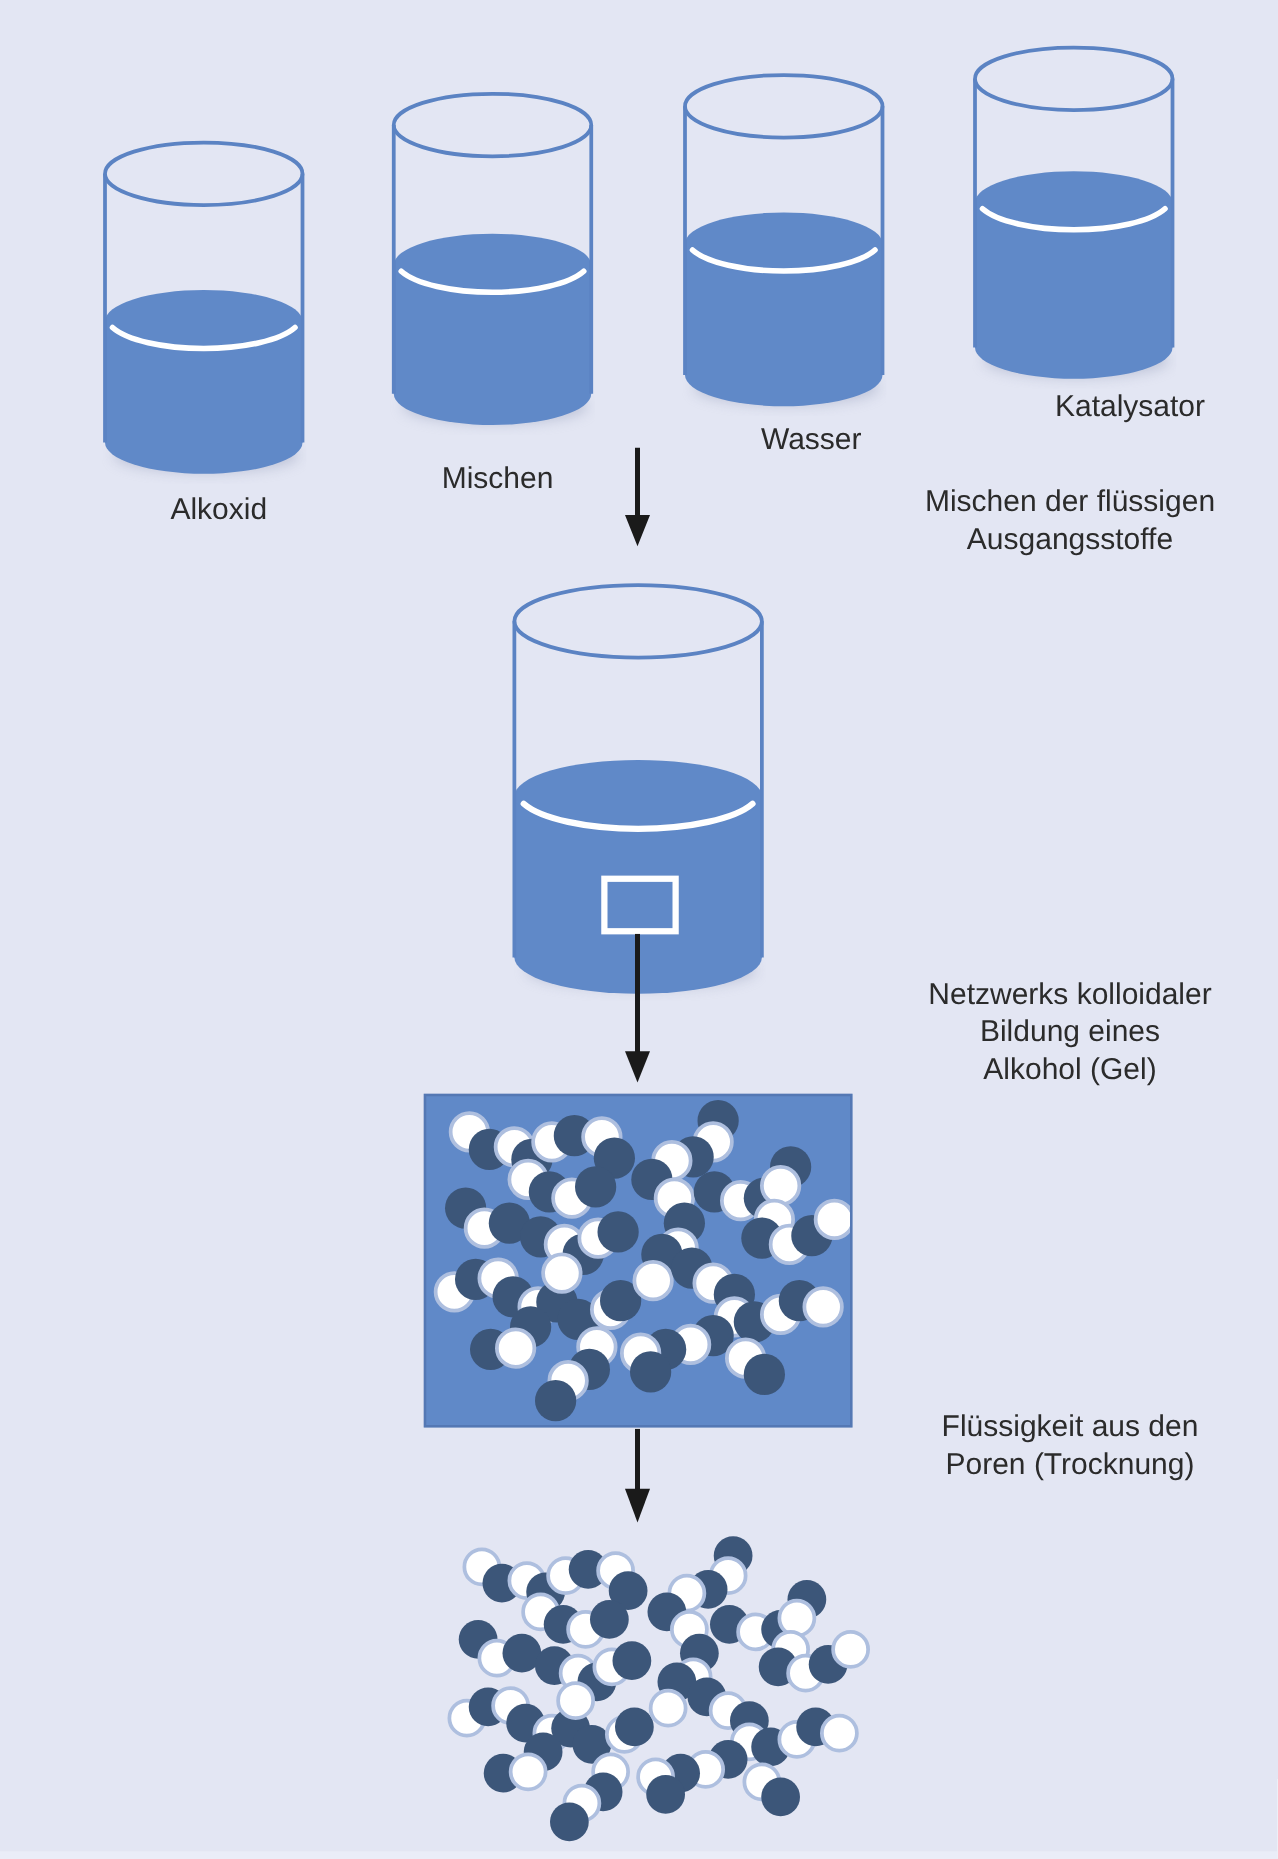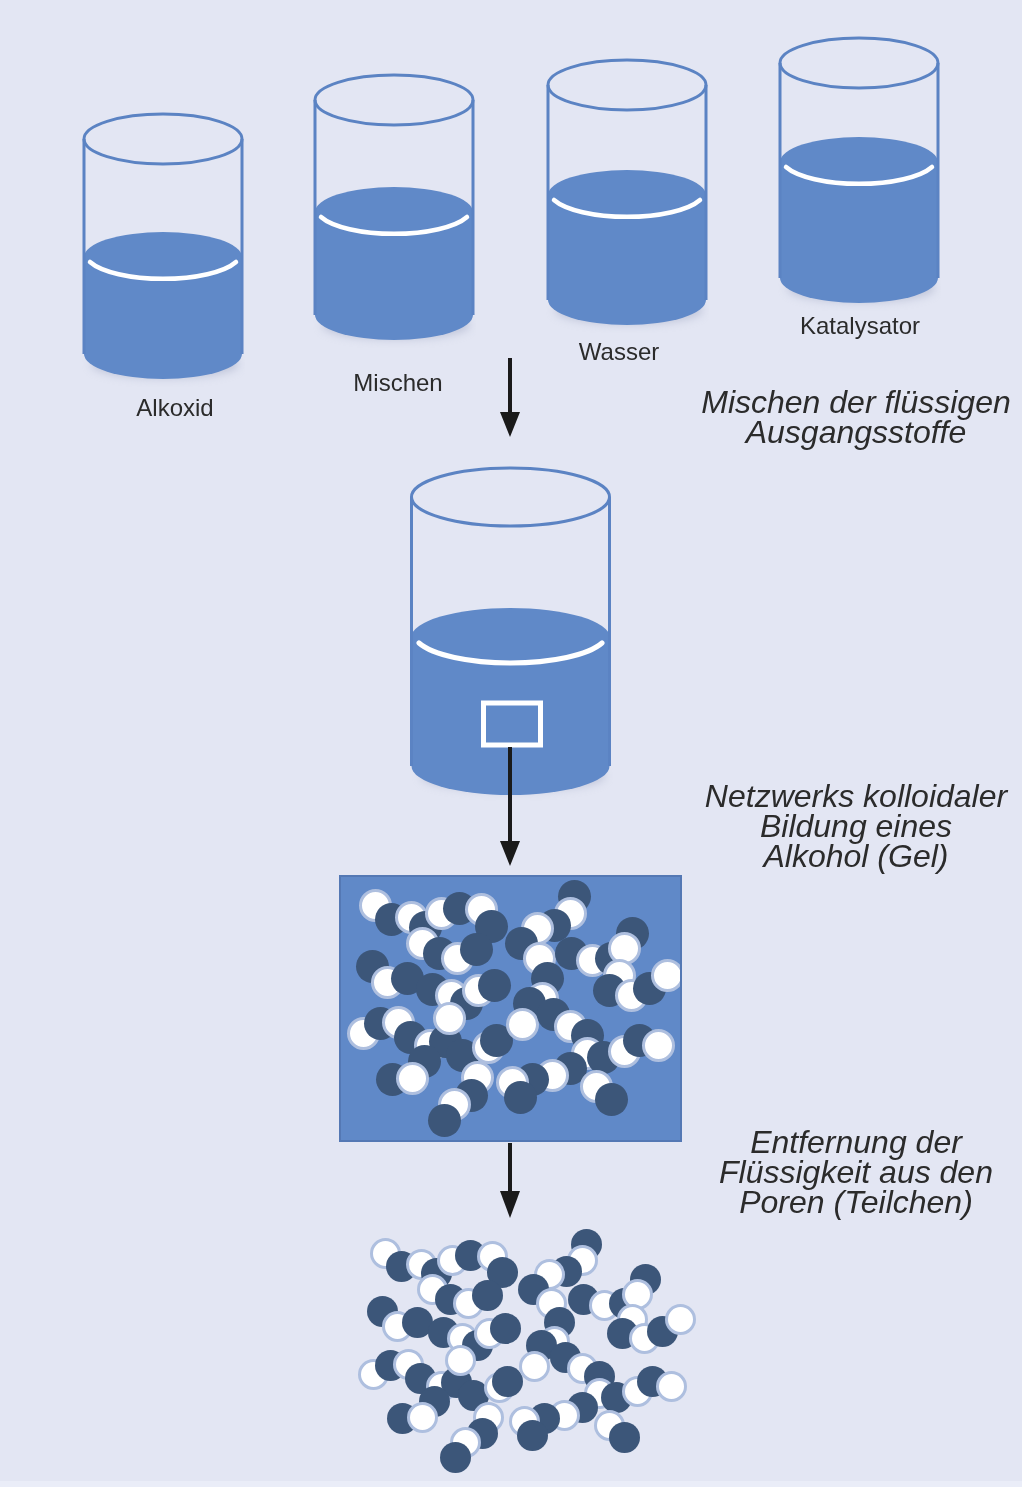--- a/index.html
+++ b/index.html
@@ -19,21 +19,21 @@
     background:var(--background);
     font-family:"Liberation Sans",sans-serif;
   }
   .abs{position:absolute;}
   .beaker-label{
     position:absolute;font-size:24px;color:var(--text);
     white-space:nowrap;transform:translateX(-50%);
   }
   .step-label{
     position:absolute;width:320px;text-align:center;
-    font-size:32px;line-height:30px;color:var(--text);font-style:italic;
+    font-size:24px;line-height:30px;color:var(--text);
   }
   .gel-box{
     position:absolute;left:339px;top:875px;width:343px;height:267px;
     background:var(--gel-box);border:2px solid rgba(70,100,155,0.45);
     box-sizing:border-box;overflow:hidden;
   }
   .dried-net{
     position:absolute;left:350px;top:1226px;width:343px;height:250px;
   }
   .bead{position:absolute;border-radius:50%;box-sizing:border-box;}
@@ -83,33 +83,33 @@
   <svg class="abs" style="left:545px;top:58px" width="164" height="275" viewBox="0 0 164 275">
     <ellipse cx="84" cy="252" rx="74" ry="14" fill="#99a1bd" opacity="0.5" filter="url(#softblur)"></ellipse>
     <ellipse cx="82" cy="242" rx="79" ry="25" fill="var(--liquid)"></ellipse>
     <rect x="3" y="137" width="158" height="105" fill="var(--liquid)"></rect>
     <ellipse cx="82" cy="137" rx="79" ry="25" fill="var(--liquid)"></ellipse>
     <path d="M 9 142 A 78 26 0 0 0 155 142" stroke="#ffffff" stroke-width="4.5" fill="none" stroke-linecap="round"></path>
     <ellipse cx="82" cy="27" rx="79" ry="25" fill="none" stroke="var(--glass-outline)" stroke-width="3"></ellipse>
     <line x1="3" y1="27" x2="3" y2="242" stroke="var(--glass-outline)" stroke-width="3"></line>
     <line x1="161" y1="27" x2="161" y2="242" stroke="var(--glass-outline)" stroke-width="3"></line>
   </svg>
-  <div class="beaker-label" style="left:619px;top:338px">Wasser</div>
+  <div class="beaker-label" style="left:649px;top:338px">Wasser</div>
 
   <svg class="abs" style="left:777px;top:36px" width="164" height="275" viewBox="0 0 164 275">
     <ellipse cx="84" cy="252" rx="74" ry="14" fill="#99a1bd" opacity="0.5" filter="url(#softblur)"></ellipse>
     <ellipse cx="82" cy="242" rx="79" ry="25" fill="var(--liquid)"></ellipse>
     <rect x="3" y="126" width="158" height="116" fill="var(--liquid)"></rect>
     <ellipse cx="82" cy="126" rx="79" ry="25" fill="var(--liquid)"></ellipse>
     <path d="M 9 131 A 78 26 0 0 0 155 131" stroke="#ffffff" stroke-width="4.5" fill="none" stroke-linecap="round"></path>
     <ellipse cx="82" cy="27" rx="79" ry="25" fill="none" stroke="var(--glass-outline)" stroke-width="3"></ellipse>
     <line x1="3" y1="27" x2="3" y2="242" stroke="var(--glass-outline)" stroke-width="3"></line>
     <line x1="161" y1="27" x2="161" y2="242" stroke="var(--glass-outline)" stroke-width="3"></line>
   </svg>
-  <div class="beaker-label" style="left:860px;top:312px">Katalysator</div>
+  <div class="beaker-label" style="left:904px;top:312px">Katalysator</div>
 
   <svg class="abs" style="left:498px;top:358px" width="24" height="80" viewBox="0 0 24 80">
     <line x1="12" y1="0" x2="12" y2="56" stroke="var(--arrow)" stroke-width="4"></line>
     <polygon points="2,54 22,54 12,79" fill="var(--arrow)"></polygon>
   </svg>
 
   <div class="step-label" style="left:696px;top:387px">
     <div>Mischen der flüssigen</div>
     <div>Ausgangsstoffe</div>
   </div>
@@ -211,23 +211,22 @@
       <div class="bead bead-white" style="height: 33px; width: 33px; left: 239.48px; top: 193.309px;"></div>
       <div class="bead bead-dark" style="height: 33px; width: 33px; left: 254.305px; top: 206.114px;"></div>
     </div>
 
   <svg class="abs" style="left:498px;top:1143px" width="24" height="76" viewBox="0 0 24 76">
     <line x1="12" y1="0" x2="12" y2="50" stroke="var(--arrow)" stroke-width="4"></line>
     <polygon points="2,48 22,48 12,75" fill="var(--arrow)"></polygon>
   </svg>
 
   <div class="step-label" style="left:696px;top:1127px">
-    <div>Entfernung der</div>
     <div>Flüssigkeit aus den</div>
-    <div>Poren (Teilchen)</div>
+    <div>Poren (Trocknung)</div>
   </div>
 
   <div class="dried-net">
       <div class="bead bead-white" style="height: 31px; width: 31px; left: 19.5px; top: 11.6536px;"></div>
       <div class="bead bead-dark" style="height: 31px; width: 31px; left: 35.5px; top: 24.7622px;"></div>
       <div class="bead bead-white" style="height: 31px; width: 31px; left: 55.5px; top: 22.8895px;"></div>
       <div class="bead bead-dark" style="height: 31px; width: 31px; left: 70.5px; top: 32.2528px;"></div>
       <div class="bead bead-white" style="height: 31px; width: 31px; left: 86.5px; top: 19.1442px;"></div>
       <div class="bead bead-dark" style="height: 31px; width: 31px; left: 104.5px; top: 14.4625px;"></div>
       <div class="bead bead-white" style="height: 31px; width: 31px; left: 126.5px; top: 15.3989px;"></div>

